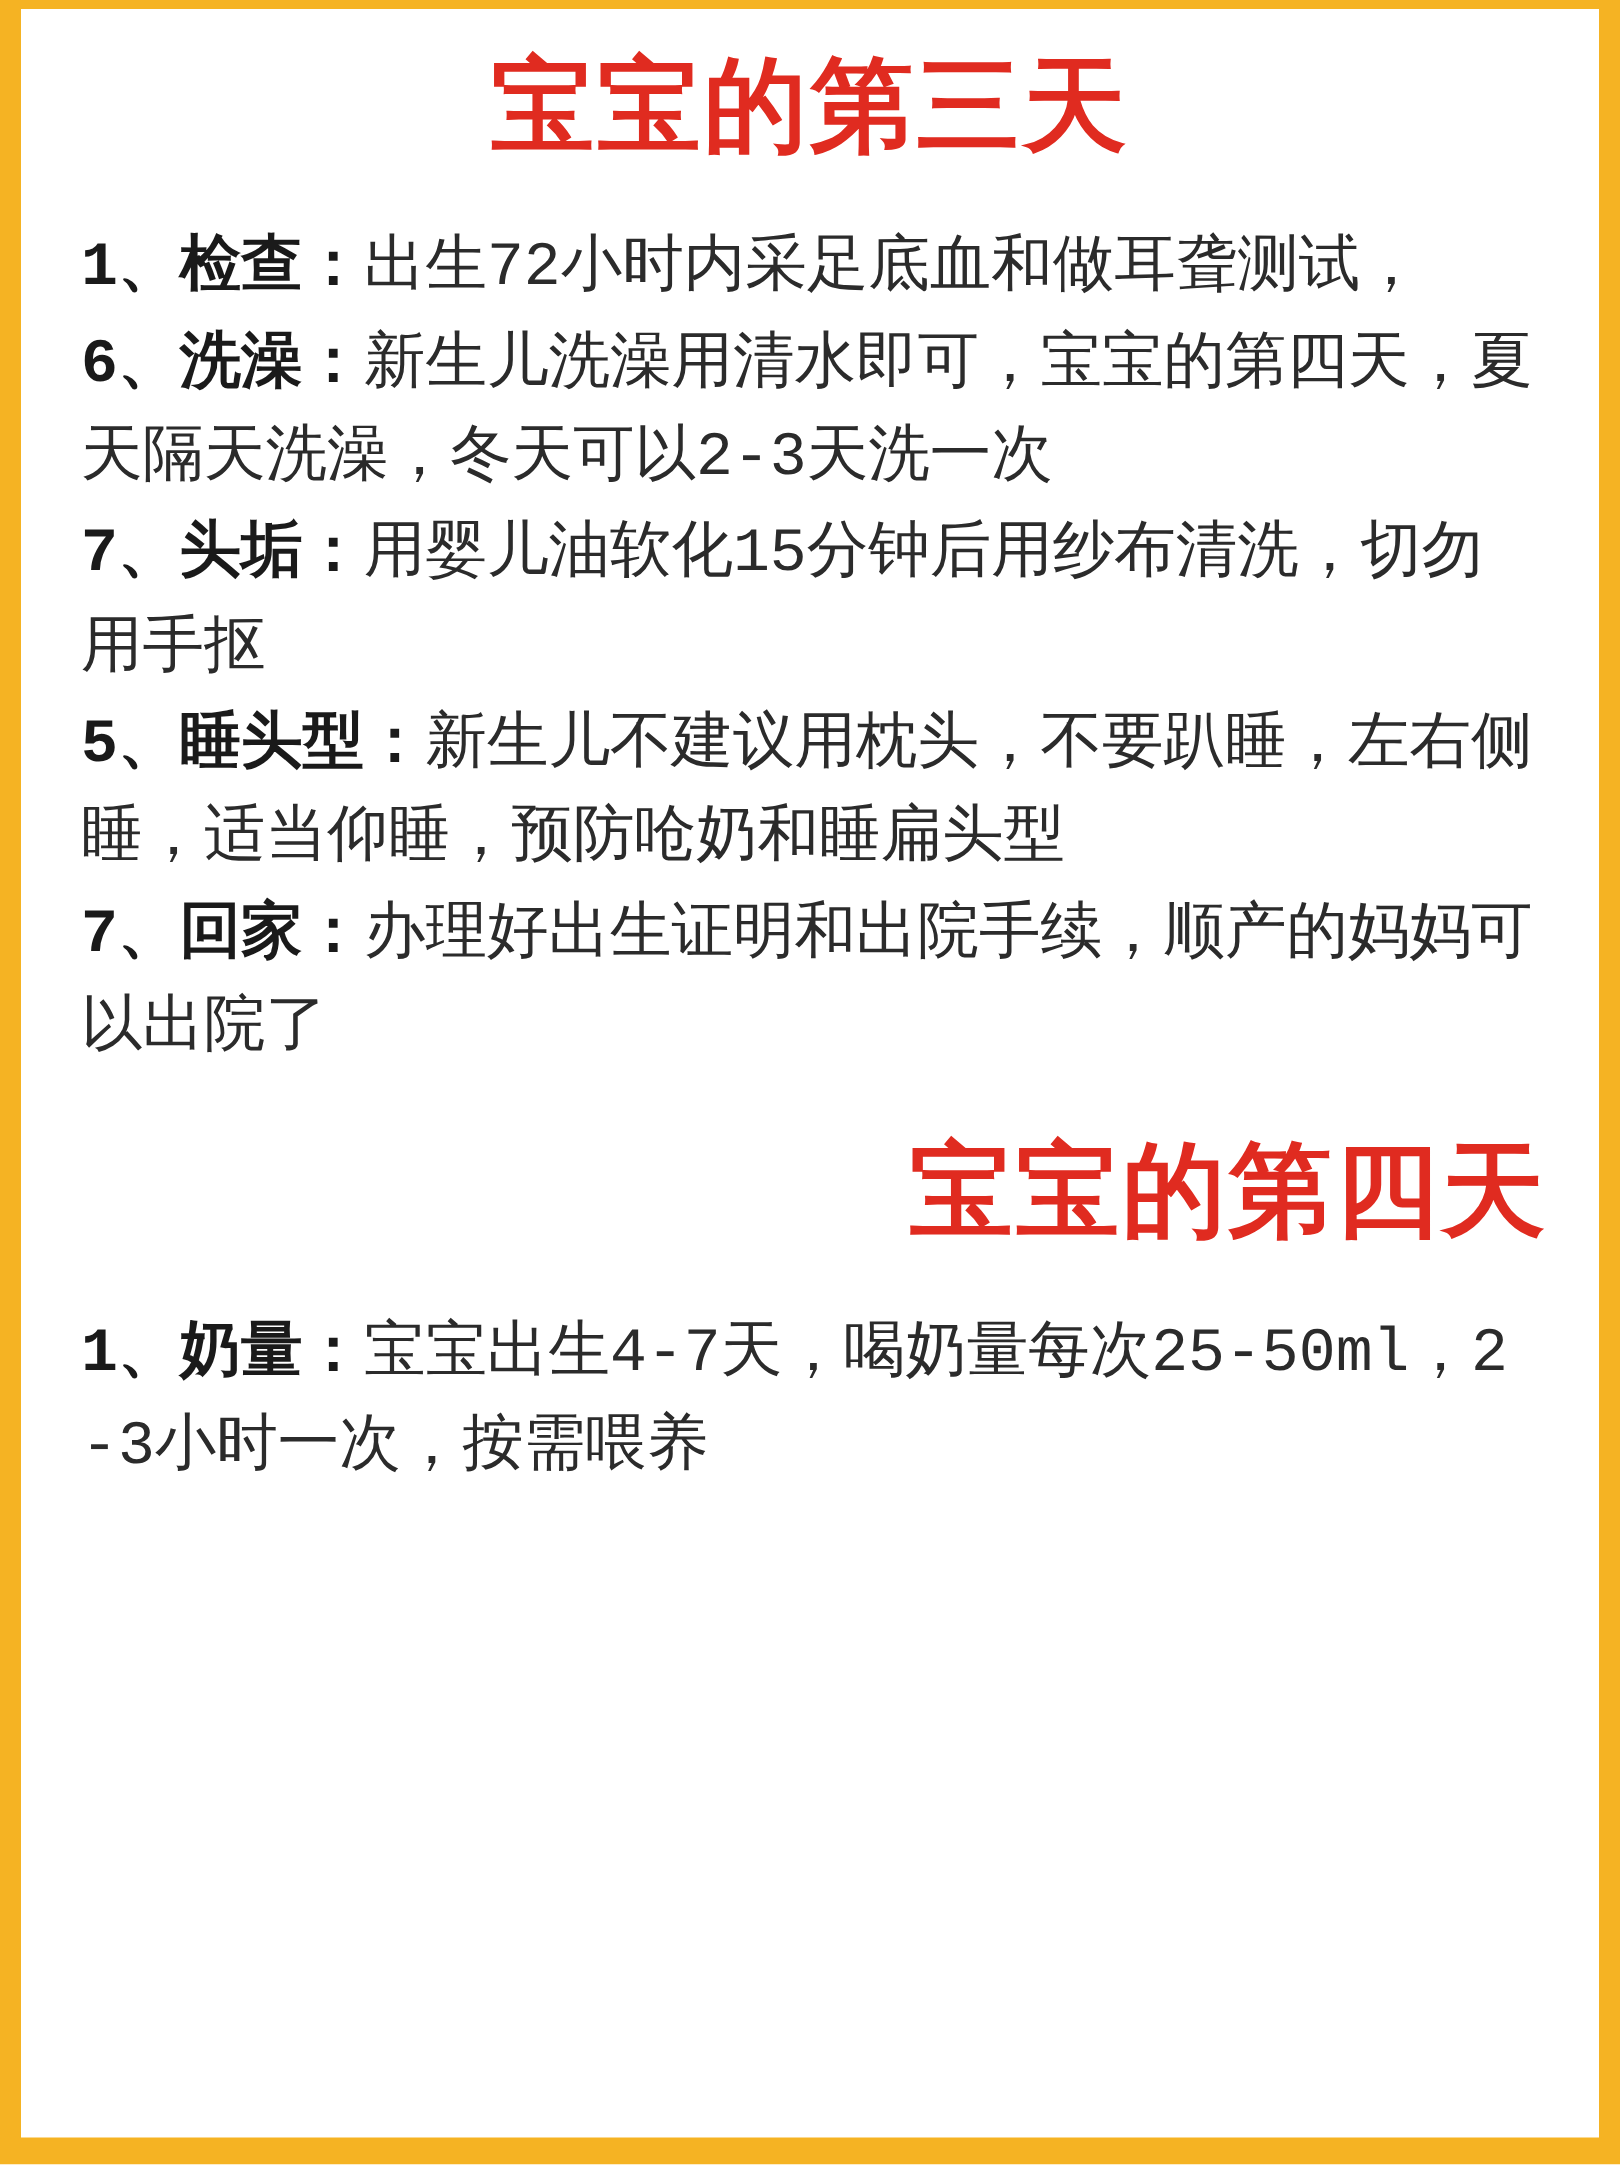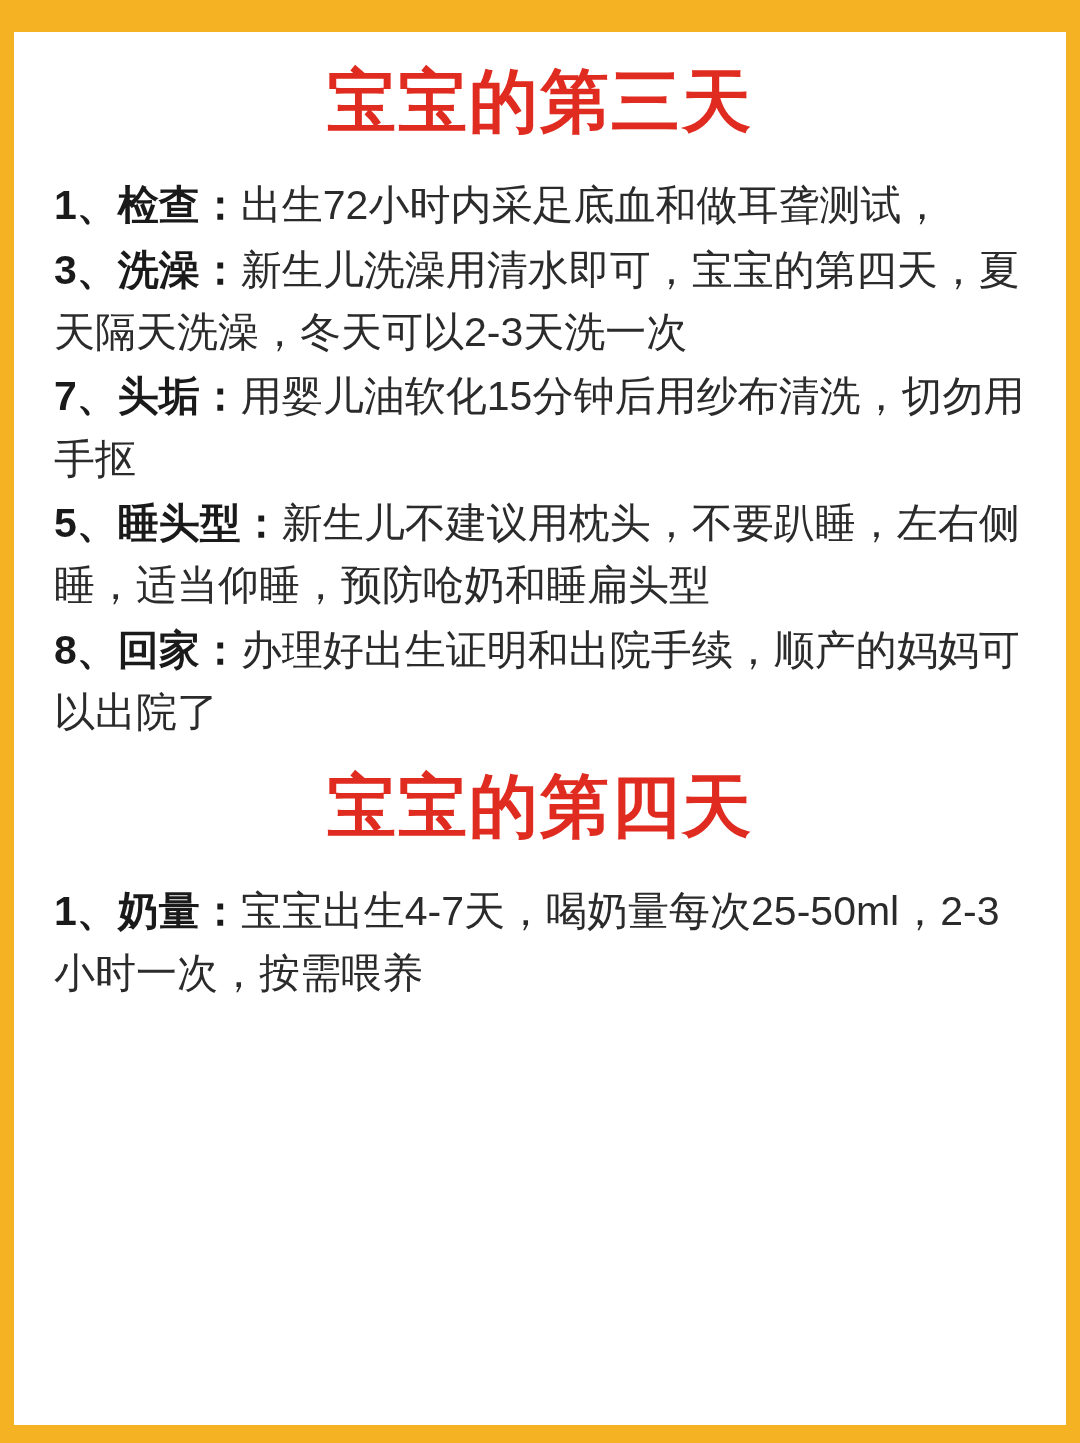--- a/index.html
+++ b/index.html
@@ -12,21 +12,22 @@
     background: #ffffff;
     font-family: "Liberation Sans", "DejaVu Sans", sans-serif;
     overflow: hidden;
   }
   .page {
     position: relative;
     width: 1080px;
     height: 1443px;
     box-sizing: border-box;
     background: #f5b323;
-    padding: 32px 14px 18px 14px;
+    padding: 6px 14px 18px 14px;
+    font-family: Liberation Mono, monospace;
   }
   .inner {
     position: relative;
     width: 100%;
     height: 100%;
     background: #ffffff;
     box-sizing: border-box;
     padding: 28px 34px 10px 34px;
     overflow: hidden;
   }
@@ -34,22 +35,23 @@
     text-align: center;
     color: #e02b20;
     font-weight: bold;
     font-size: 69px;
     letter-spacing: 2px;
     line-height: 1.05;
     margin: 6px 0 14px 0;
     white-space: nowrap;
   }
   .title-2 {
-    margin-top: 28px;
+    margin-top: 46px;
     margin-bottom: 30px;
+    text-align: right;
   }
   .item {
     font-size: 41px;
     line-height: 1.52;
     color: #262626;
     margin: 0 0 2px 0;
     text-align: left;
     word-break: break-all;
   }
   .lead {
@@ -71,30 +73,30 @@
 <div class="page">
   <div class="inner">
 
     <div class="title">宝宝的第三天</div>
 
     <div class="list">
       <p class="item">
         <span class="lead">1、检查：</span><span class="body-text">出生72小时内采足底血和做耳聋测试，</span>
       </p>
       <p class="item">
-        <span class="lead">3、洗澡：</span><span class="body-text">新生儿洗澡用清水即可，宝宝的第四天，夏天隔天洗澡，冬天可以2-3天洗一次</span>
+        <span class="lead">6、洗澡：</span><span class="body-text">新生儿洗澡用清水即可，宝宝的第四天，夏天隔天洗澡，冬天可以2-3天洗一次</span>
       </p>
       <p class="item">
         <span class="lead">7、头垢：</span><span class="body-text">用婴儿油软化15分钟后用纱布清洗，切勿用手抠</span>
       </p>
       <p class="item">
         <span class="lead">5、睡头型：</span><span class="body-text">新生儿不建议用枕头，不要趴睡，左右侧睡，适当仰睡，预防呛奶和睡扁头型</span>
       </p>
       <p class="item">
-        <span class="lead">8、回家：</span><span class="body-text">办理好出生证明和出院手续，顺产的妈妈可以出院了</span>
+        <span class="lead">7、回家：</span><span class="body-text">办理好出生证明和出院手续，顺产的妈妈可以出院了</span>
       </p>
     </div>
 
     <div class="title title-2">宝宝的第四天</div>
 
     <div class="list">
       <p class="item">
         <span class="lead">1、奶量：</span><span class="body-text">宝宝出生4-7天，喝奶量每次25-50ml，2-3小时一次，按需喂养</span>
       </p>
     </div>

